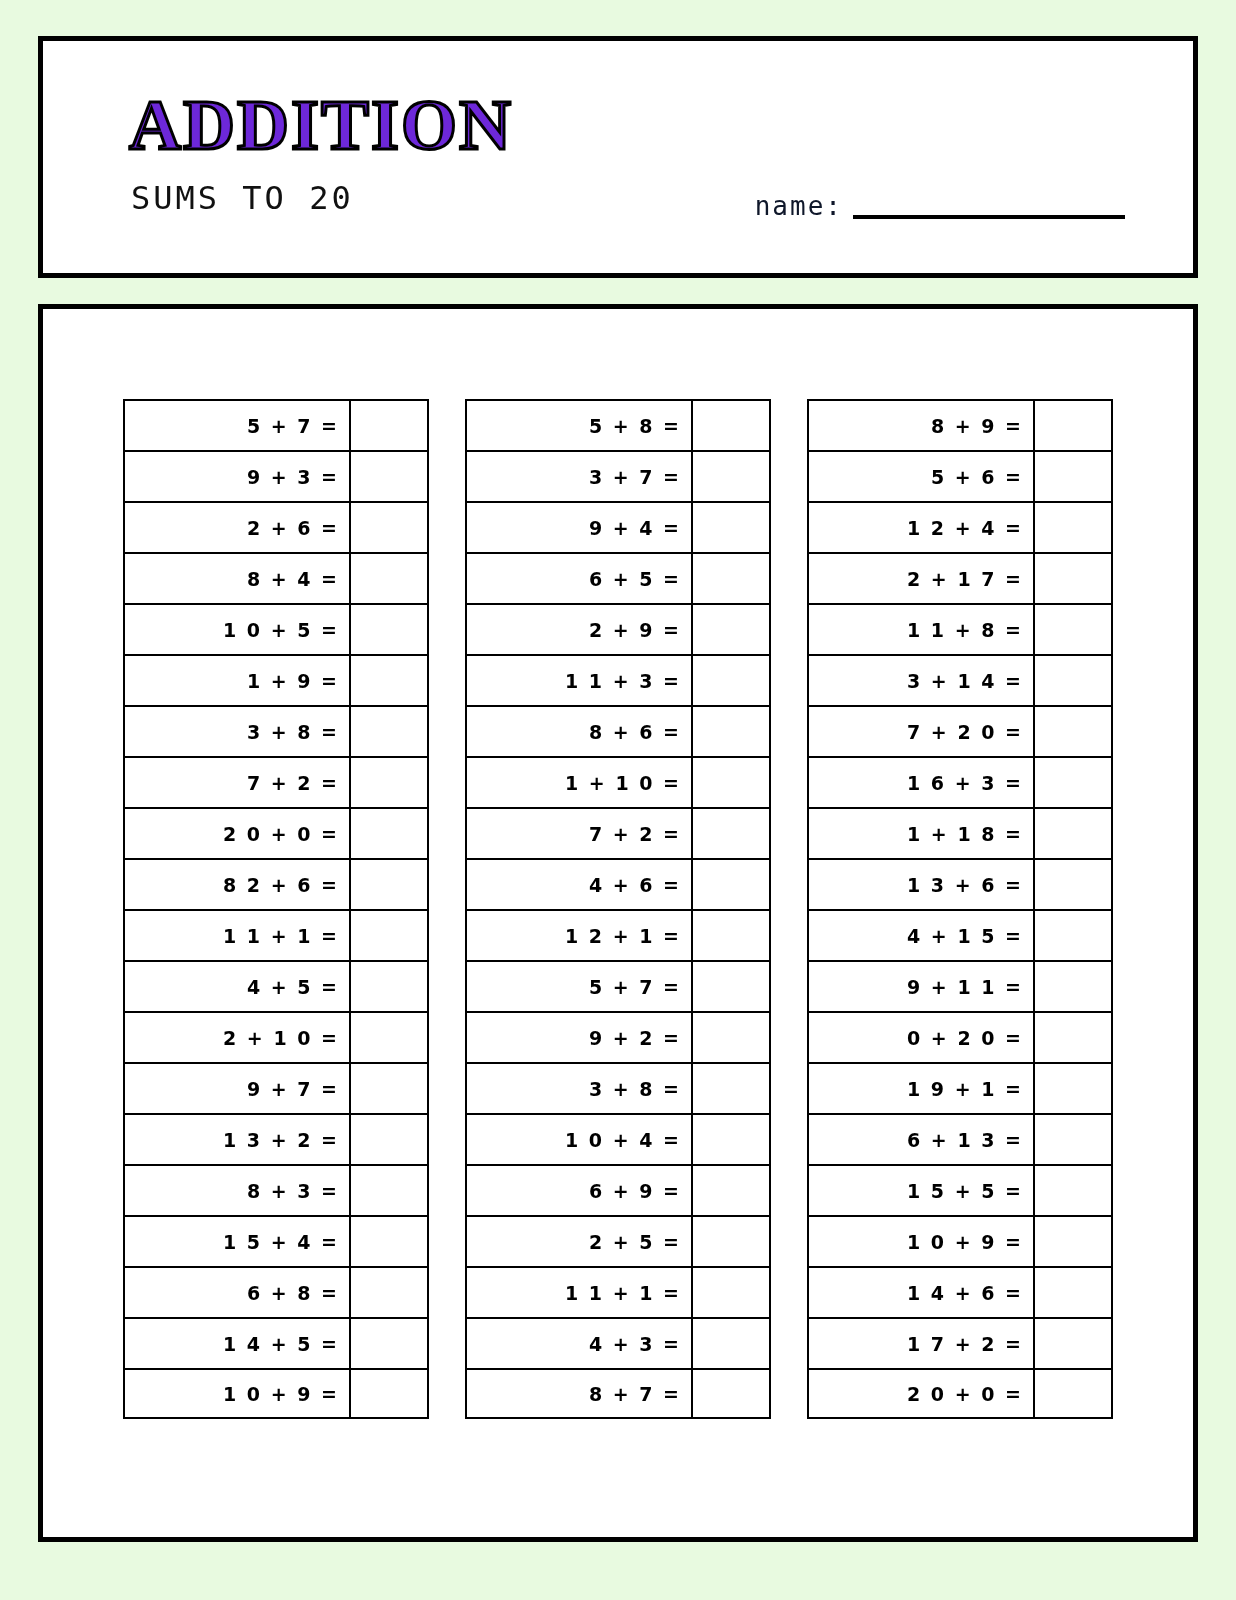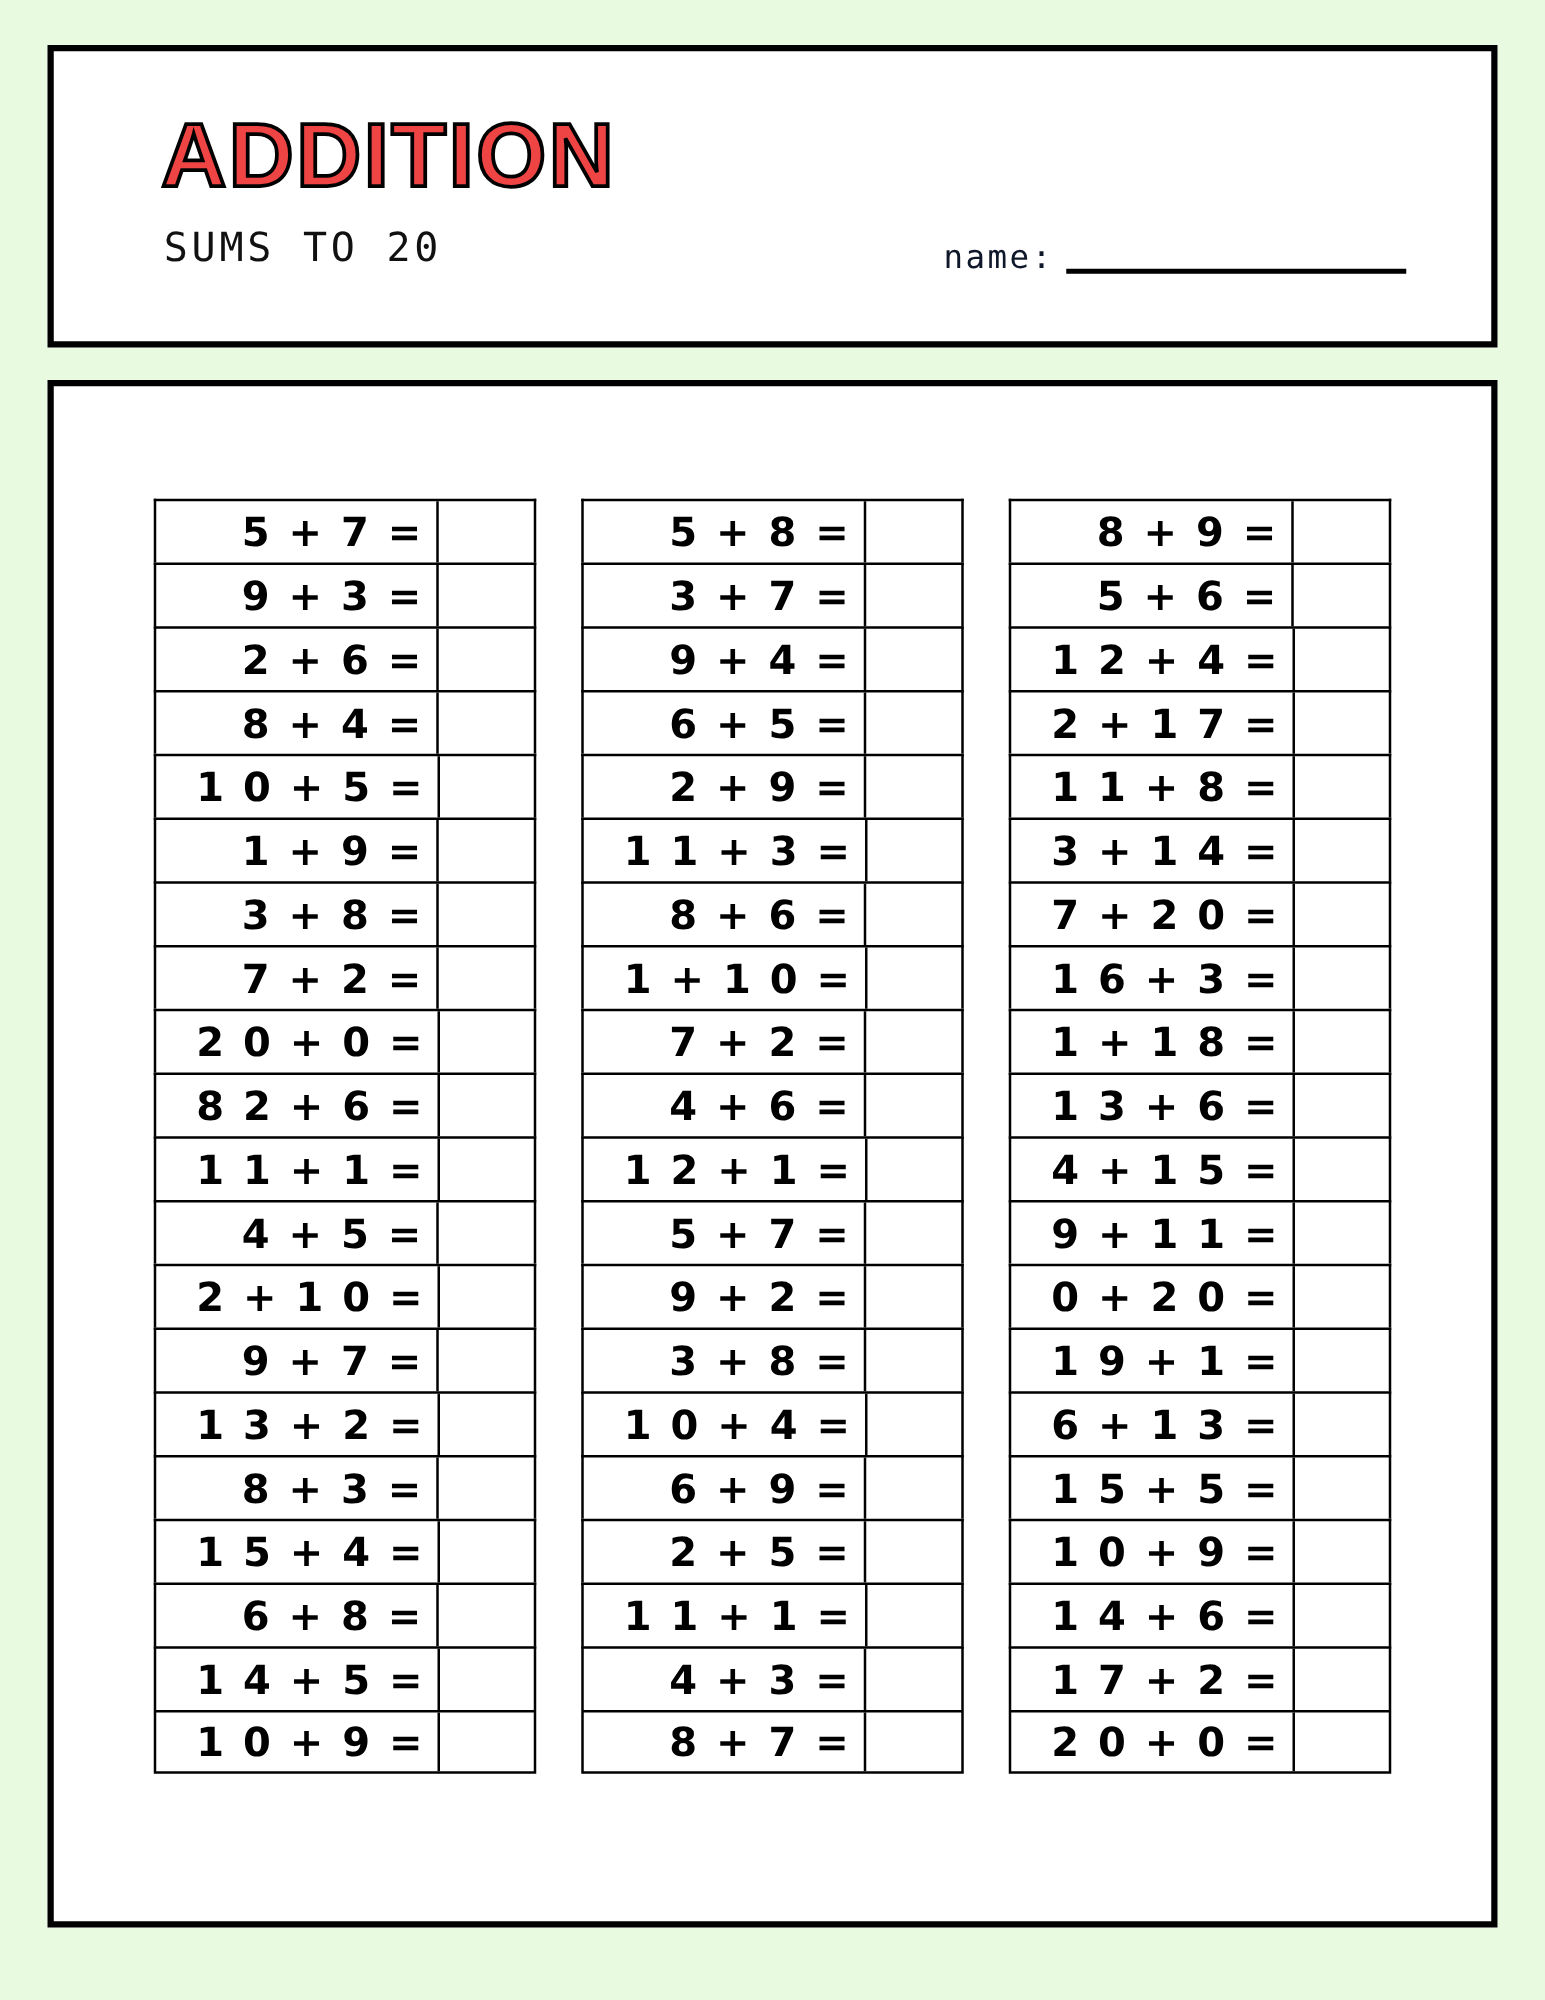--- a/index.html
+++ b/index.html
@@ -25,26 +25,26 @@
     background: #fff;
     height: 242px;
     box-sizing: border-box;
     position: relative;
     padding: 0;
   }
   .title {
     position: absolute;
     left: 86px;
     top: 48px;
-    font-family: Liberation Sans, sans-serif;
+    font-family: Liberation Serif, serif;
     font-weight: 900;
     font-size: 72px;
     letter-spacing: 2px;
     line-height: 1;
-    color: #ef4444;
+    color: #6d28d9;
     text-align: center;
     -webkit-text-stroke: 3px #000;
   }
   .subtitle {
     position: absolute;
     left: 88px;
     top: 138px;
     font-family: "DejaVu Sans Mono", monospace;
     font-size: 32px;
     letter-spacing: 3px;
@@ -102,21 +102,21 @@
   .column .row:last-child {
     border-bottom: 2px solid #000;
   }
   .prob {
     flex: 1 1 auto;
     display: flex;
     align-items: center;
     justify-content: flex-end;
     padding-right: 10px;
     font-family: "DejaVu Sans", sans-serif;
-    font-size: 32px;
+    font-size: 19px;
     font-weight: 600;
     letter-spacing: 2px;
     color: #000;
     border-right: 2px solid #000;
     white-space: nowrap;
     padding-left: 32px;
   }
   .answer {
     width: 76px;
     flex: 0 0 76px;

